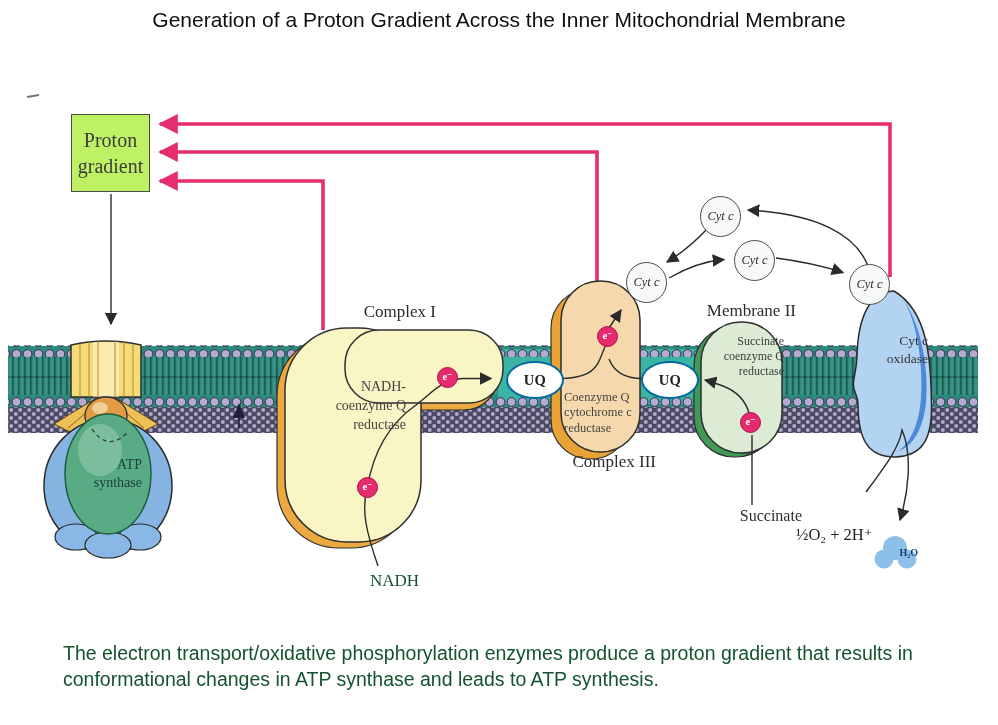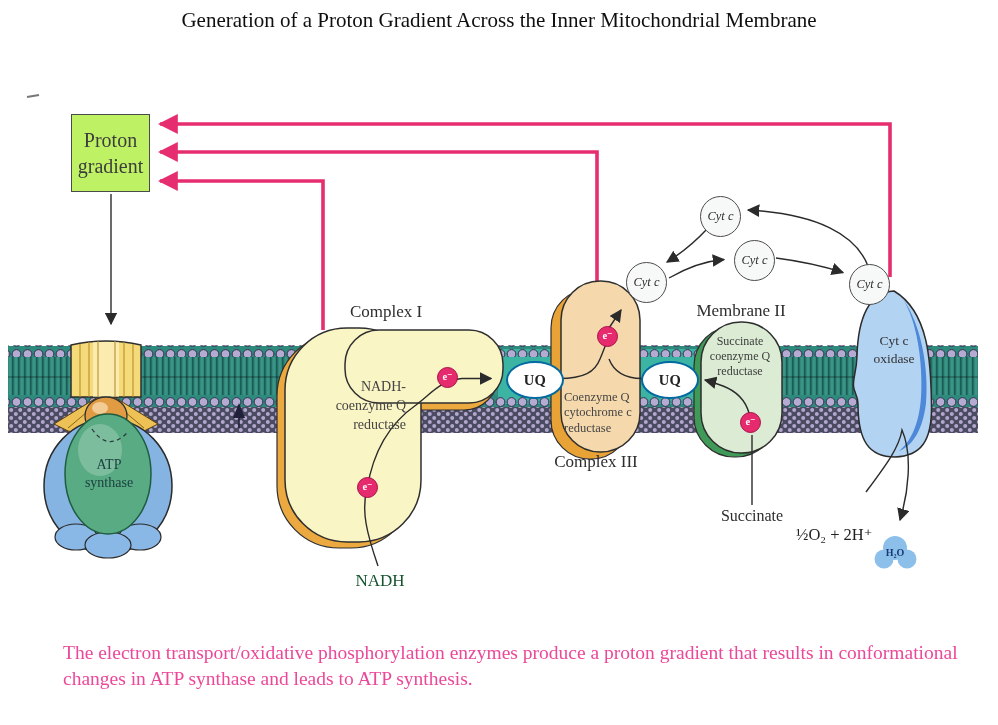--- a/index.html
+++ b/index.html
@@ -1,31 +1,31 @@
 <!DOCTYPE html>
 <html><head>
 <meta charset="utf-8">
 <style>
   html,body{margin:0;padding:0;background:#fff;}
   #stage{position:relative;width:998px;height:725px;background:#ffffff;overflow:hidden;
          font-family:"Liberation Serif","DejaVu Serif",serif;}
-  .sans{font-family:Liberation Serif, serif;}
+  .sans{font-family:Liberation Sans, sans-serif;}
   .lbl{position:absolute;color:#3a3a3a;}
   .ml{white-space:pre-line;}
-  .ctr{text-align:center;}
+  .ctr{text-align:right;}
   .circle{position:absolute;border-radius:50%;display:flex;align-items:center;justify-content:center;box-sizing:border-box;}
   .cytc{width:41px;height:41px;background:#f6f9f7;border:1.6px solid #4c4c4c;
         font-style:italic;font-size:12.5px;color:#2e2e2e;}
   .uq{width:54px;height:34px;position:absolute;border-radius:50%;background:#ffffff;border:2px solid #0369a1;
       display:flex;align-items:center;justify-content:center;font-size:14.5px;font-weight:600;color:#222;letter-spacing:.5px;}
   .ebadge{width:21px;height:21px;background:#e62a6e;border:1px solid #a80f48;color:#fff;
           font-size:10.5px;font-weight:bold;line-height:1;}
   svg{position:absolute;left:0;top:0;}
   #title{position:absolute;left:0;right:0;top:8px;text-align:center;font-size:21px;color:#0f0f0f;}
-  #caption{position:absolute;left:63px;top:640px;width:916px;font-size:19.5px;line-height:1.34;color:#ec4899;}
+  #caption{position:absolute;left:63px;top:640px;width:916px;font-size:19.5px;line-height:1.34;color:#14532d;}
   #proton-box{position:absolute;left:71px;top:114px;width:79px;height:78px;background:#bef264;
               border:1.6px solid #4a4a4a;box-sizing:border-box;display:flex;align-items:center;justify-content:center;
               text-align:center;font-size:20px;line-height:1.3;color:#3d3d3d;}
 </style>
 </head>
 <body>
 
 <div id="stage">
 
   <svg width="998" height="725" viewBox="0 0 998 725">

